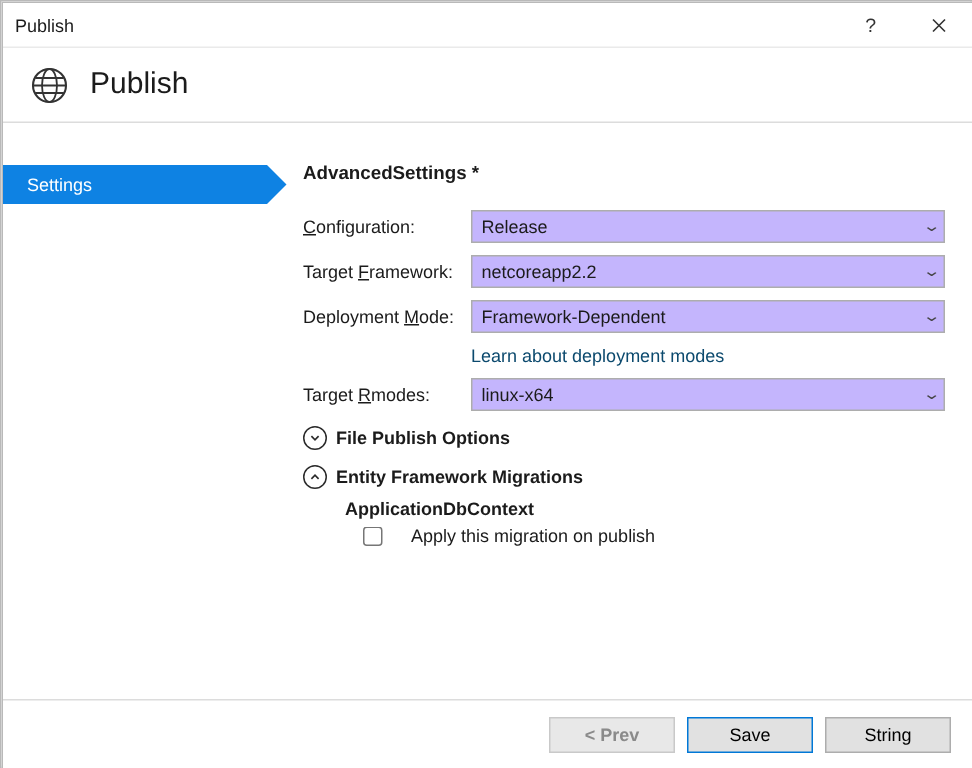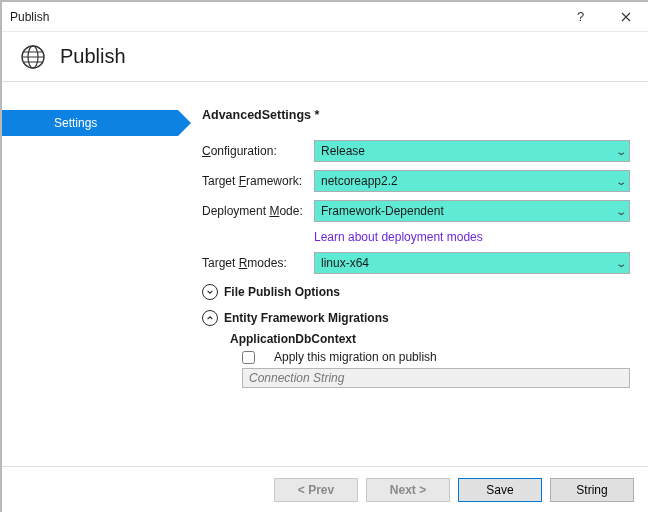--- a/index.html
+++ b/index.html
@@ -56,21 +56,21 @@
     height: calc(512px - 30px - 50px - 46px - 2px);
   }
   .sidebar {
     width: 176px;
     padding-top: 28px;
   }
   .sidebar-item {
     height: 26px;
     display: flex;
     align-items: center;
-    padding-left: 52px;
+    padding-left: 16px;
     font-size: 12px;
   }
   .sidebar-item.selected {
     background: #0e82e3;
     color: #ffffff;
     position: relative;
   }
   .sidebar-item.selected::after {
     content: "";
     position: absolute;
@@ -102,34 +102,34 @@
     font-size: 12px;
   }
   .form-row .lbl .u { text-decoration: underline; }
   .form-row .fld {
     flex: 1 1 auto;
   }
   .dropdown {
     width: 100%;
     height: 22px;
     border: 1px solid #adadad;
-    background: #5eead4;
+    background: #c4b5fd;
     display: flex;
     align-items: center;
     justify-content: space-between;
     padding: 0 4px 0 6px;
     font-size: 12px;
   }
   .dropdown .chev {
     font-size: 10px;
     color: #444;
     transform: scaleX(1.5);
   }
   .linktext {
-    color: #6d28d9;
+    color: #0c4a6e;
     font-size: 12px;
     padding-left: 112px;
     margin: 2px 0 8px 0;
     cursor: pointer;
   }
 
   
   .expander {
     display: flex;
     align-items: center;
@@ -310,22 +310,20 @@
           </svg>
       </span>
       <span>Entity Framework Migrations</span>
     </div>
 
     <div class="efm-sub">ApplicationDbContext</div>
     <label class="efm-check-row">
       <input type="checkbox" style="">
       <span>Apply this migration on publish</span>
     </label>
-    <input class="conn-input" disabled="" placeholder="Connection String" style="">
   </div>
 </div>
 
 <div class="footer">
   <button class="btn disabled">&lt; Prev</button>
-  <button class="btn disabled">Next &gt;</button>
   <button class="btn primary">Save</button>
   <button class="btn">String</button>
 </div>
 
 </body></html>

